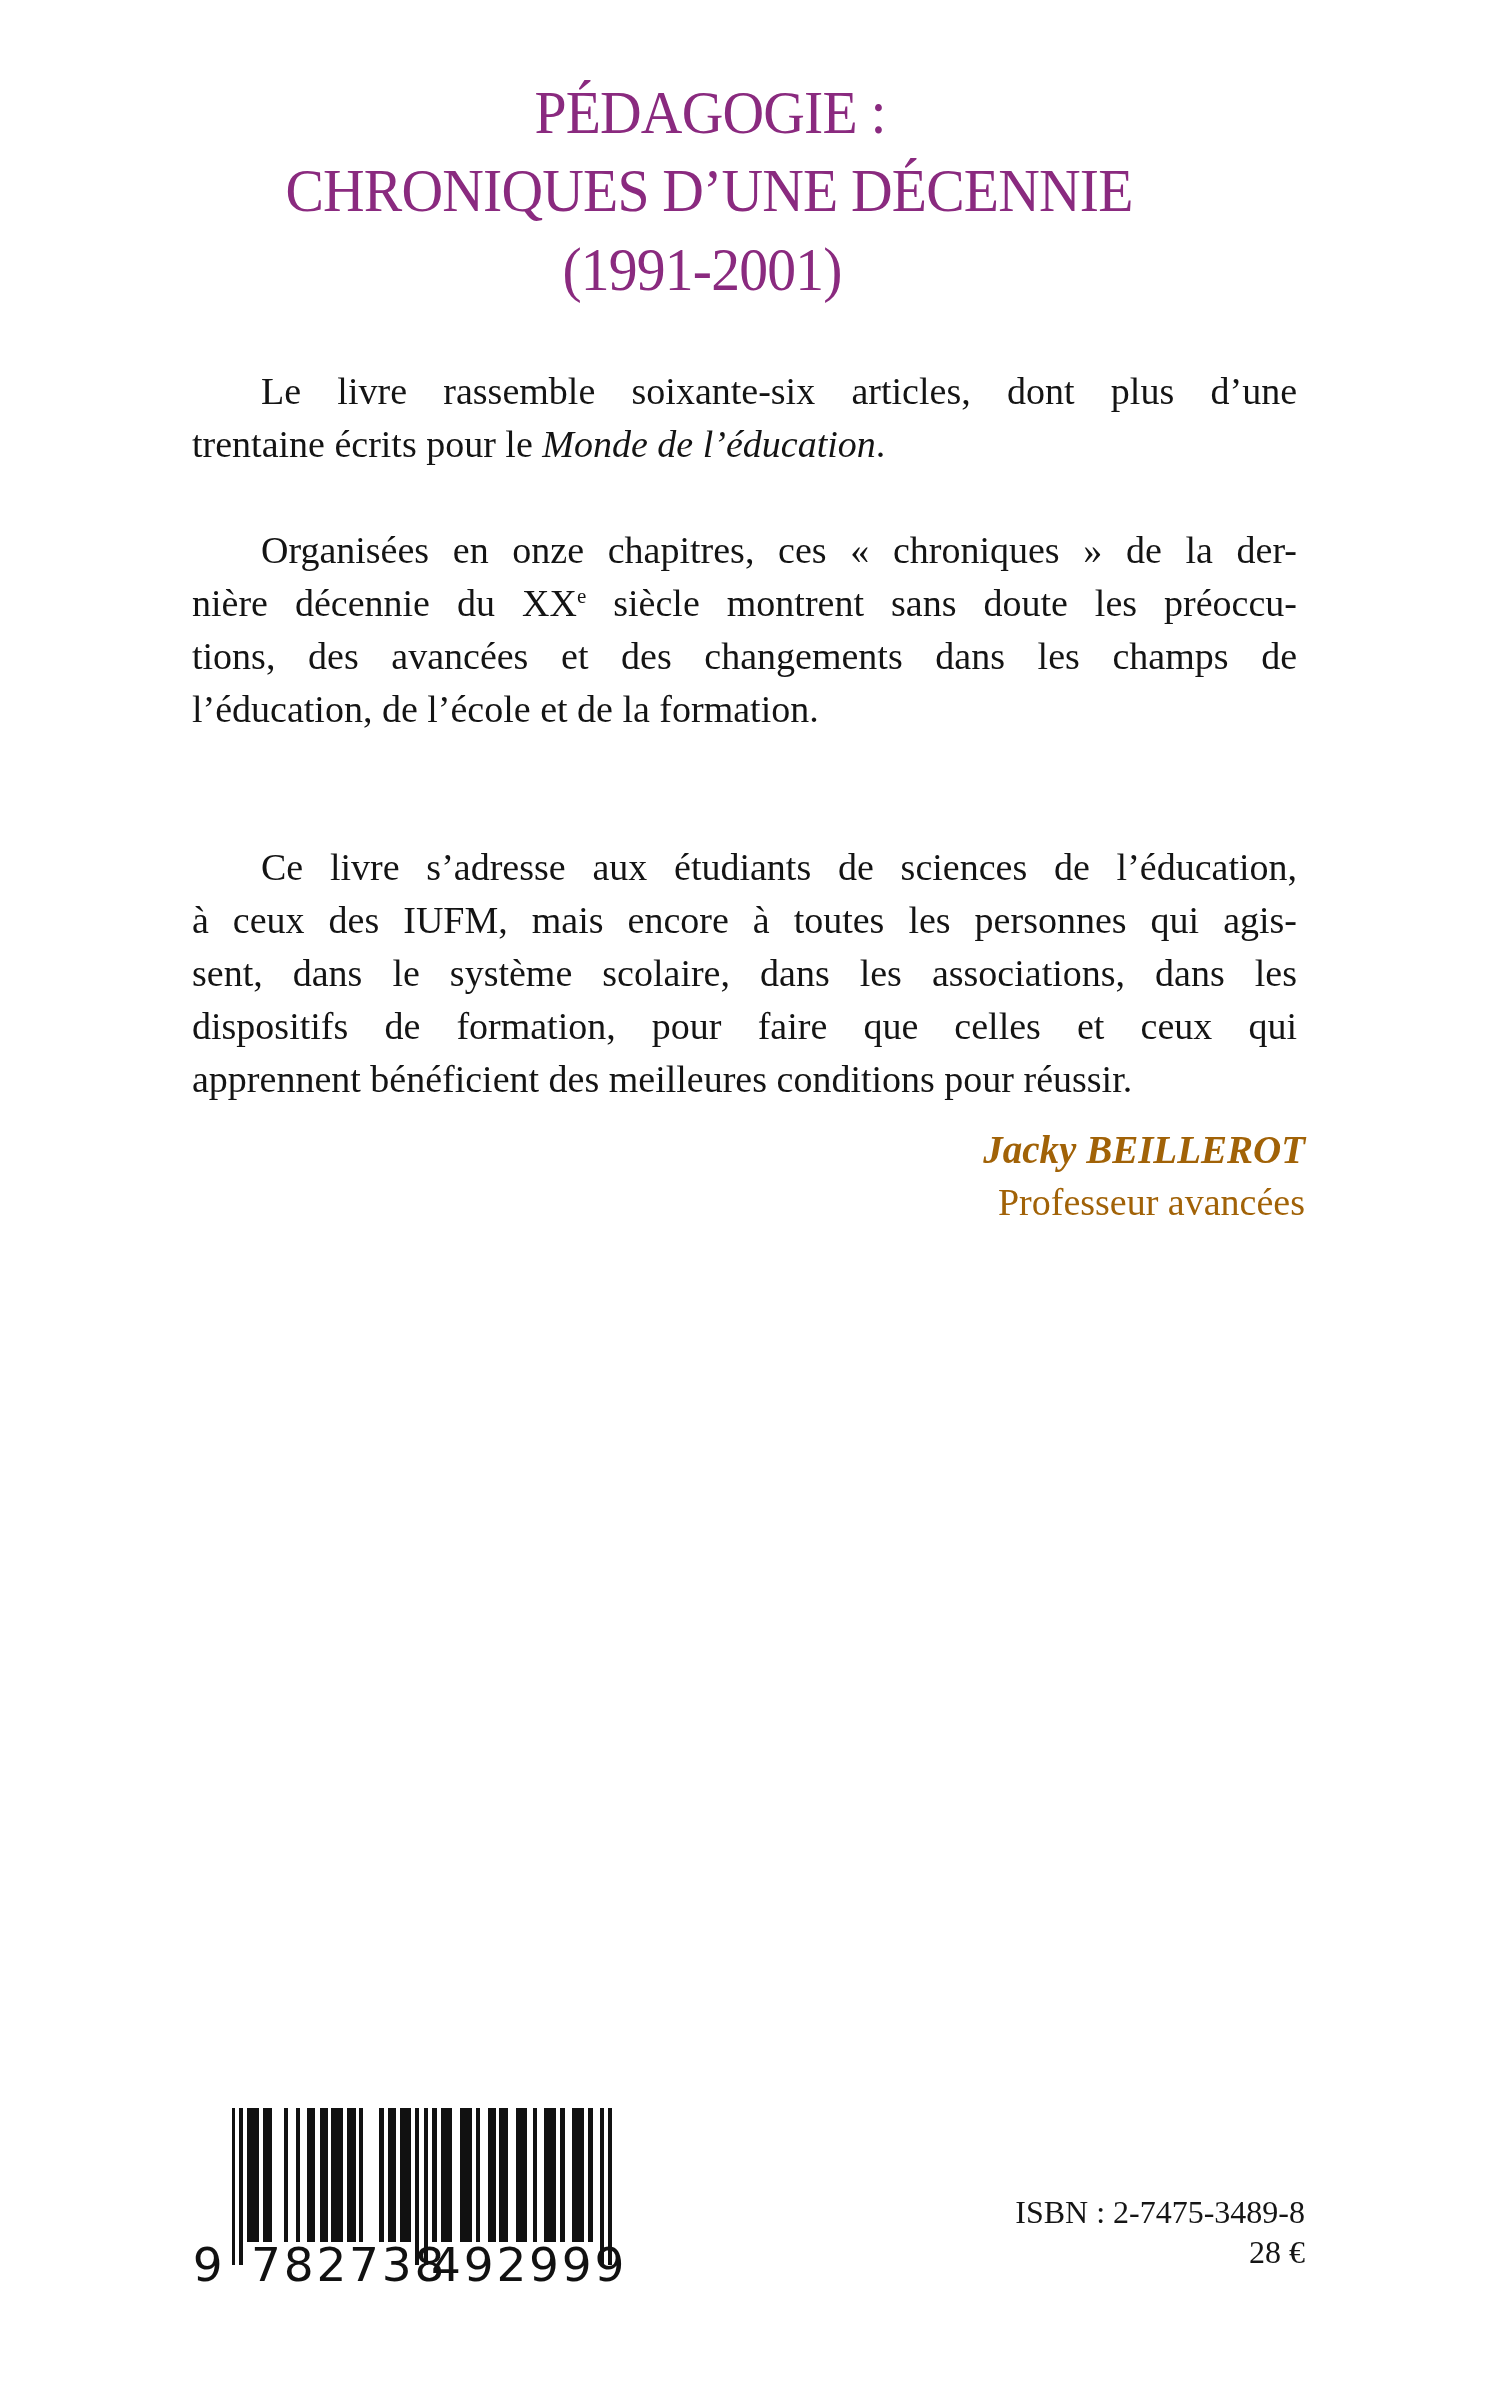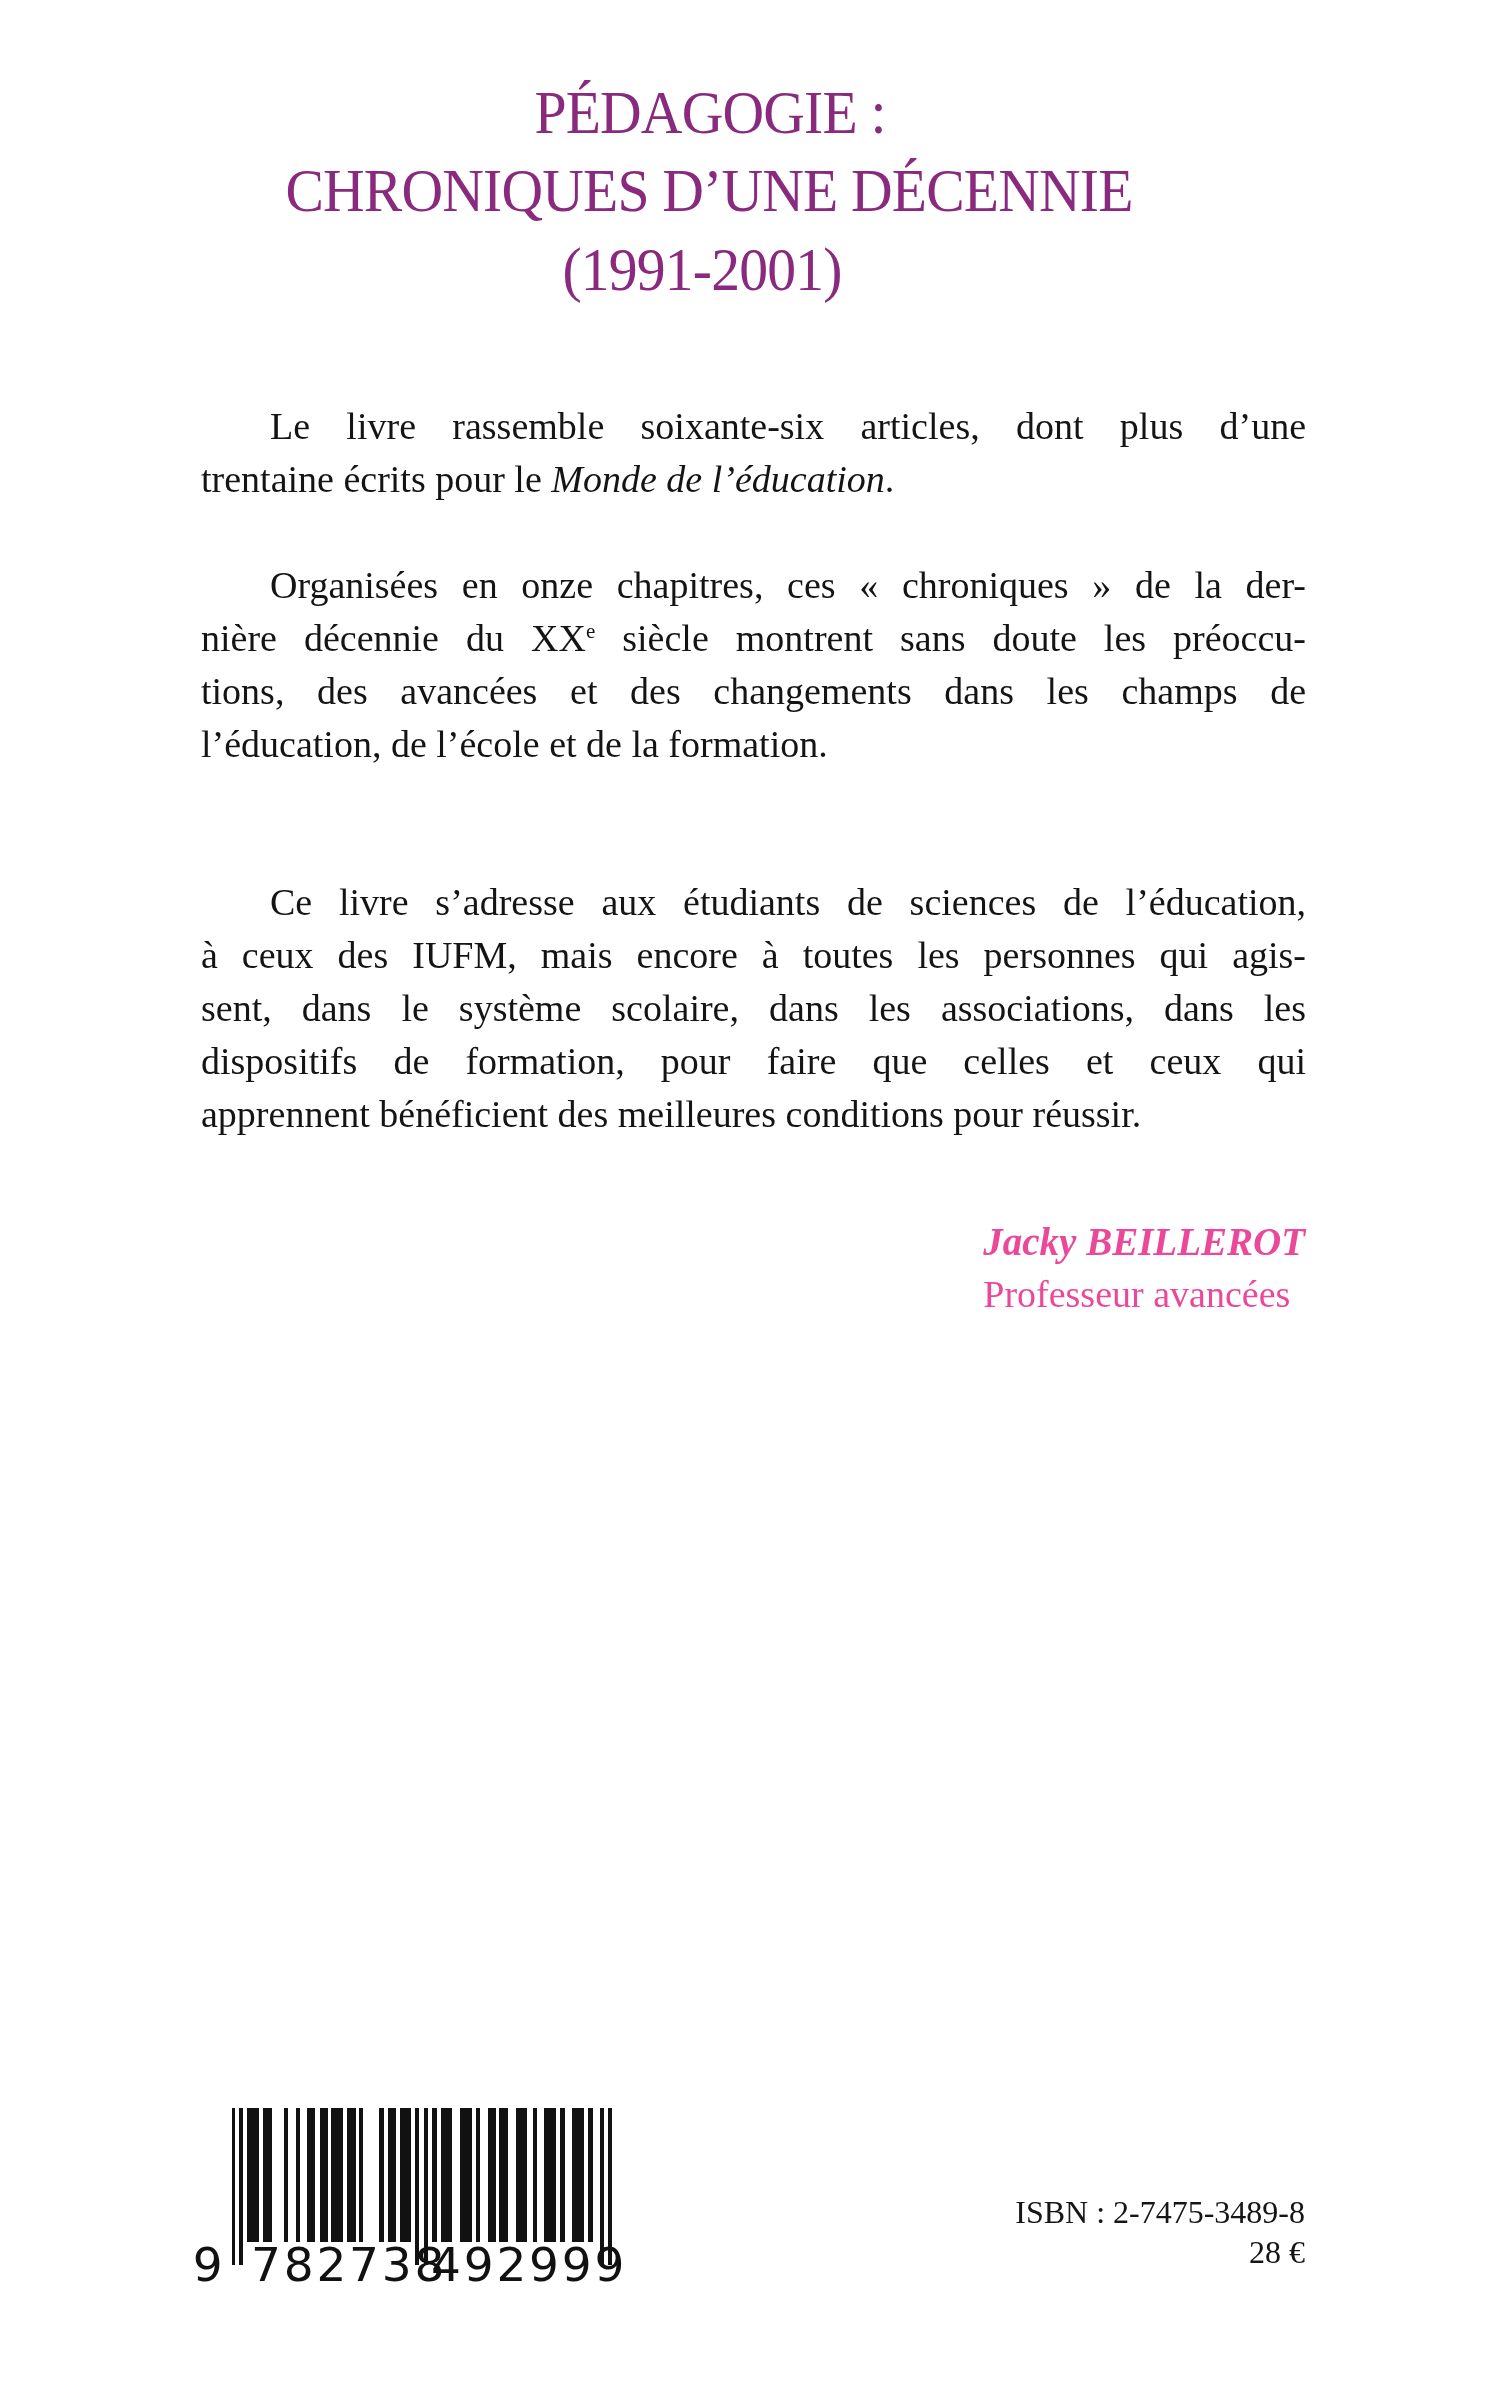--- a/index.html
+++ b/index.html
@@ -26,46 +26,46 @@
       line-height: 1;
       letter-spacing: -0.9px;
       transform: scaleX(0.93);
       transform-origin: center;
     }
     #title-1 { top: 81px; left: -44px; }
     #title-2 { top: 159px; left: -45px; }
     #title-3 { top: 238px; left: -52px; }
     .lines {
       position: absolute;
-      left: 201px;
+      left: 192px;
       width: 1105px;
       font-size: 38px;
       line-height: 53px;
-      margin-top: 35px;
     }
     .ln {
       display: block;
       width: 1105px;
       height: 53px;
       white-space: nowrap;
       text-align: justify;
       text-align-last: justify;
     }
     .ln.ind { padding-left: 69px; width: 1036px; }
     .ln.end { text-align-last: left; }
     .italic { font-style: italic; }
     sup.exp { font-size: 21px; vertical-align: 13.2px; line-height: 0; }
 
     .signature {
       position: absolute;
       right: 203px;
-      top: 1216px;
+      top: 1124px;
+      text-align: right;
       font-size: 38px;
       line-height: 52px;
-      color: #ec4899;
+      color: #a16207;
     }
     .signature .author {
       font-style: italic;
       font-weight: bold;
       font-size: 39px;
     }
 
     .barcode {
       position: absolute;
       left: 189px;

